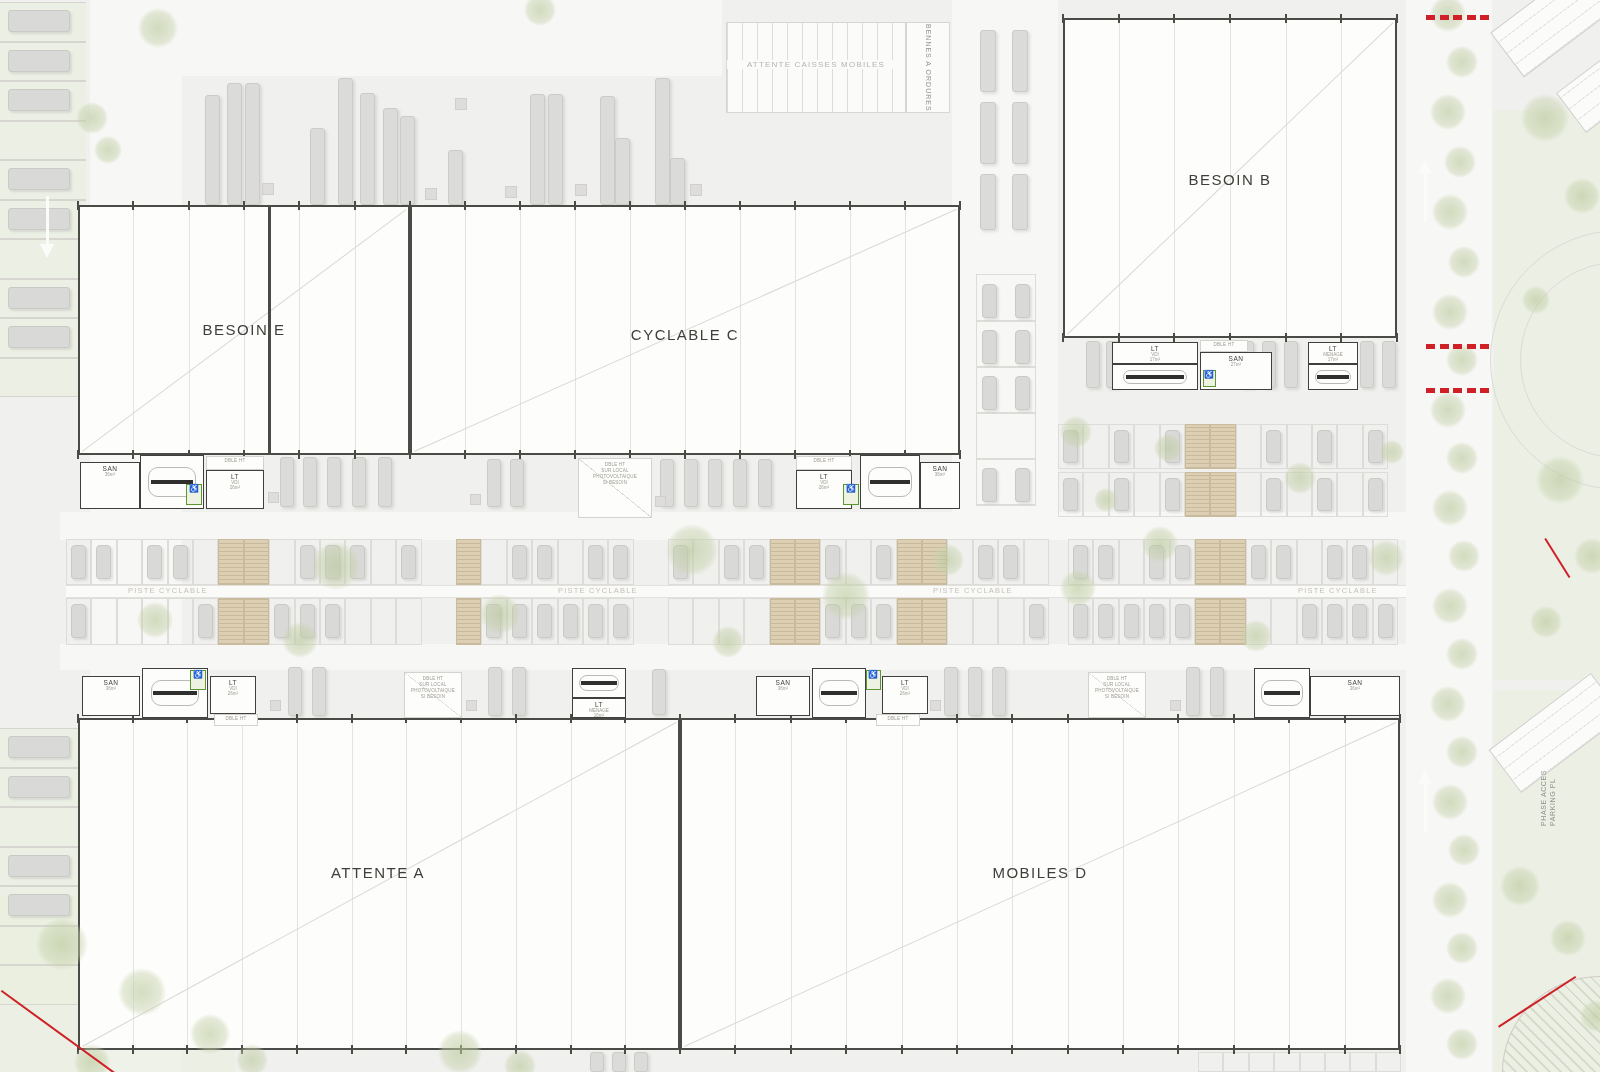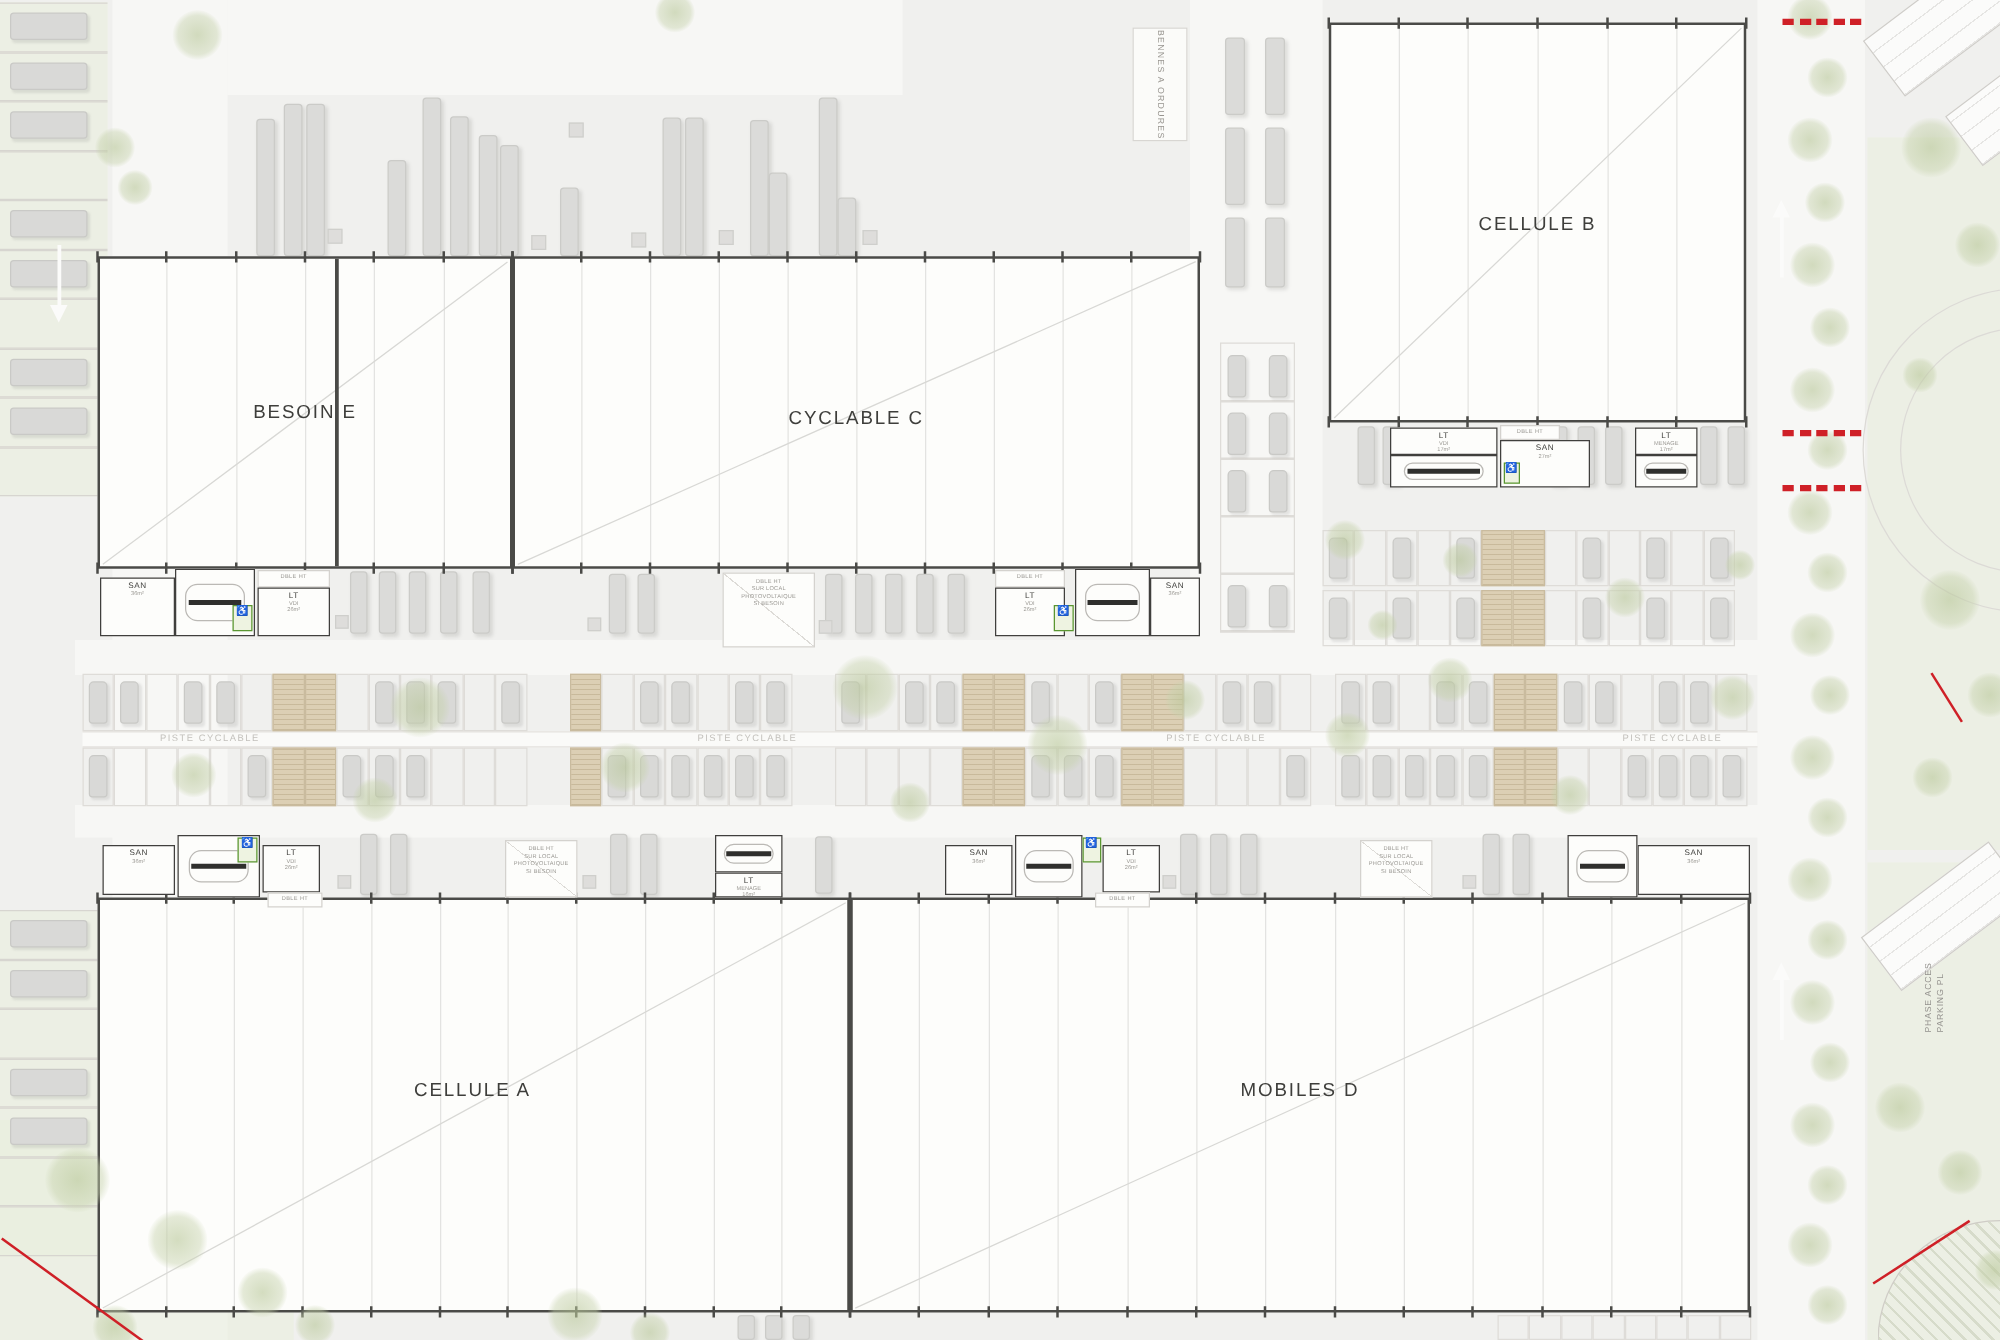--- a/index.html
+++ b/index.html
@@ -57,20 +57,23 @@
   .bennes-label{writing-mode:vertical-rl;color:#97948f;font-size:7px;letter-spacing:1px;white-space:nowrap;}
   .phase{display:flex;gap:2px;z-index:3;}
   .phase span{writing-mode:vertical-rl;transform:rotate(180deg);color:#93918d;font-size:7px;letter-spacing:.6px;white-space:nowrap;}
   .col-outline{border:1px solid #dedcd8;z-index:1;}
   .hstall{border-bottom:1px solid #d7d5d0;border-top:1px solid #d7d5d0;z-index:1;}
 </style>
 </head>
 <body>
 
 <div id="plan">
+  <div class="abs attente-box" id="attente-box" style="left: 726px; top: 22px; width: 180px; height: 91px;">
+    <span class="attente-label">ATTENTE CAISSES MOBILES</span>
+  </div>
   <div class="abs bennes-box" id="bennes-box" style="left: 906px; top: 22px; width: 44px; height: 91px;">
     <span class="bennes-label">BENNES A ORDURES</span>
   </div>
   <div class="abs phase" id="phase-box" style="left: 1540px; top: 726px; height: 100px;">
     <span>PHASE ACCES</span>
     <span>PARKING PL</span>
   </div>
 <div class="abs road" style="left: 90px; top: 0px; width: 92px; height: 1072px;"></div>
     <div class="abs road" style="left: 60px; top: 512px; width: 1348px; height: 28px;"></div>
     <div class="abs road" style="left: 60px; top: 644px; width: 1348px; height: 26px;"></div>
@@ -452,21 +455,21 @@
     <div class="abs tick" style="left: 1173.33px; top: 333px;"></div>
     <div class="abs tick" style="left: 1229px; top: 14px;"></div>
     <div class="abs tick" style="left: 1229px; top: 333px;"></div>
     <div class="abs tick" style="left: 1284.67px; top: 14px;"></div>
     <div class="abs tick" style="left: 1284.67px; top: 333px;"></div>
     <div class="abs tick" style="left: 1340.33px; top: 14px;"></div>
     <div class="abs tick" style="left: 1340.33px; top: 333px;"></div>
     <div class="abs tick" style="left: 1396px; top: 14px;"></div>
     <div class="abs tick" style="left: 1396px; top: 333px;"></div>
     <div class="abs diag" style="left: 1067px; top: 334px; width: 451.243px; transform: rotate(-43.7429deg); transform-origin: 0px 0px;"></div>
-    <div class="abs cell-label" style="left: 1160px; top: 171px; width: 140px; text-align: center;">CELLULE B</div>
+    <div class="abs cell-label" style="left: 1160px; top: 171px; width: 140px; text-align: center;">BESOIN B</div>
     <div class="abs cell" style="left: 78px; top: 718px; width: 602px; height: 332px;"></div>
     <div class="abs gridline" style="left: 132.727px; top: 721px; width: 1px; height: 326px;"></div>
     <div class="abs gridline" style="left: 187.455px; top: 721px; width: 1px; height: 326px;"></div>
     <div class="abs gridline" style="left: 242.182px; top: 721px; width: 1px; height: 326px;"></div>
     <div class="abs gridline" style="left: 296.909px; top: 721px; width: 1px; height: 326px;"></div>
     <div class="abs gridline" style="left: 351.636px; top: 721px; width: 1px; height: 326px;"></div>
     <div class="abs gridline" style="left: 406.364px; top: 721px; width: 1px; height: 326px;"></div>
     <div class="abs gridline" style="left: 461.091px; top: 721px; width: 1px; height: 326px;"></div>
     <div class="abs gridline" style="left: 515.818px; top: 721px; width: 1px; height: 326px;"></div>
     <div class="abs gridline" style="left: 570.545px; top: 721px; width: 1px; height: 326px;"></div>
@@ -489,21 +492,21 @@
     <div class="abs tick" style="left: 460.091px; top: 1045px;"></div>
     <div class="abs tick" style="left: 514.818px; top: 714px;"></div>
     <div class="abs tick" style="left: 514.818px; top: 1045px;"></div>
     <div class="abs tick" style="left: 569.545px; top: 714px;"></div>
     <div class="abs tick" style="left: 569.545px; top: 1045px;"></div>
     <div class="abs tick" style="left: 624.273px; top: 714px;"></div>
     <div class="abs tick" style="left: 624.273px; top: 1045px;"></div>
     <div class="abs tick" style="left: 679px; top: 714px;"></div>
     <div class="abs tick" style="left: 679px; top: 1045px;"></div>
     <div class="abs diag" style="left: 82px; top: 1046px; width: 676.618px; transform: rotate(-28.6105deg); transform-origin: 0px 0px;"></div>
-    <div class="abs cell-label" style="left: 308px; top: 864px; width: 140px; text-align: center;">CELLULE A</div>
+    <div class="abs cell-label" style="left: 308px; top: 864px; width: 140px; text-align: center;">ATTENTE A</div>
     <div class="abs cell" style="left: 680px; top: 718px; width: 720px; height: 332px;"></div>
     <div class="abs gridline" style="left: 735.385px; top: 721px; width: 1px; height: 326px;"></div>
     <div class="abs gridline" style="left: 790.769px; top: 721px; width: 1px; height: 326px;"></div>
     <div class="abs gridline" style="left: 846.154px; top: 721px; width: 1px; height: 326px;"></div>
     <div class="abs gridline" style="left: 901.538px; top: 721px; width: 1px; height: 326px;"></div>
     <div class="abs gridline" style="left: 956.923px; top: 721px; width: 1px; height: 326px;"></div>
     <div class="abs gridline" style="left: 1012.31px; top: 721px; width: 1px; height: 326px;"></div>
     <div class="abs gridline" style="left: 1067.69px; top: 721px; width: 1px; height: 326px;"></div>
     <div class="abs gridline" style="left: 1123.08px; top: 721px; width: 1px; height: 326px;"></div>
     <div class="abs gridline" style="left: 1178.46px; top: 721px; width: 1px; height: 326px;"></div>

